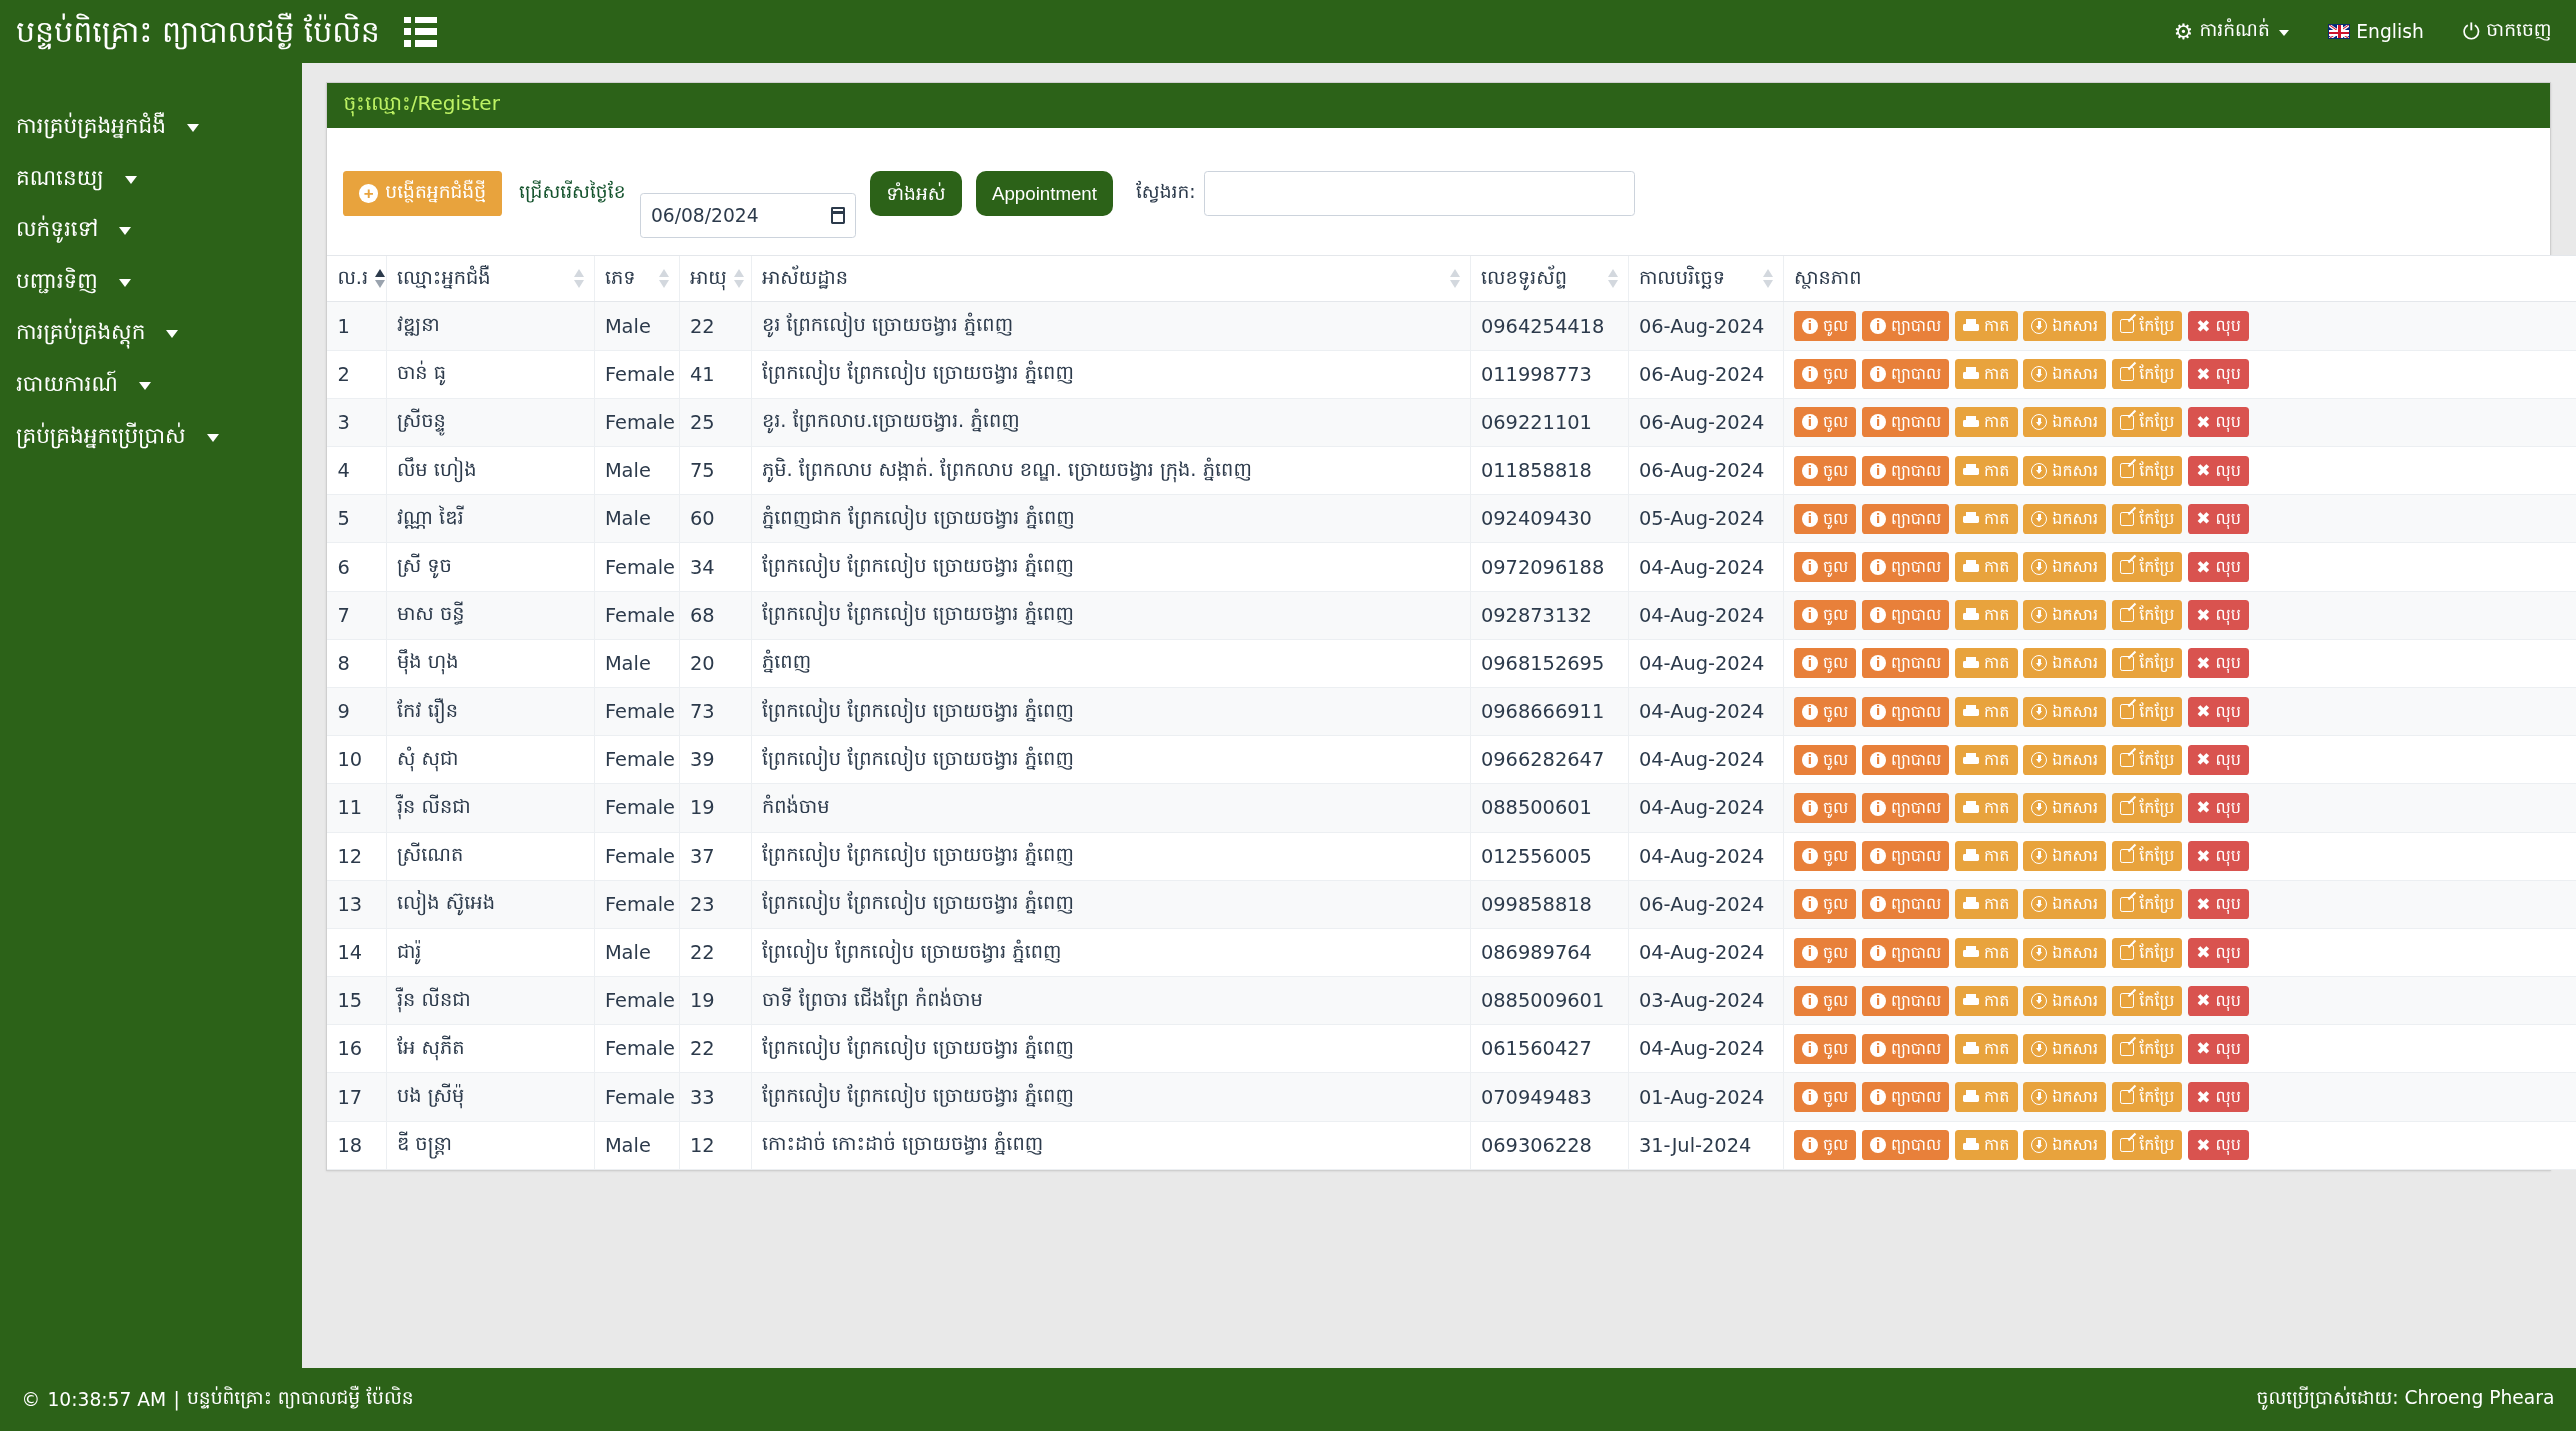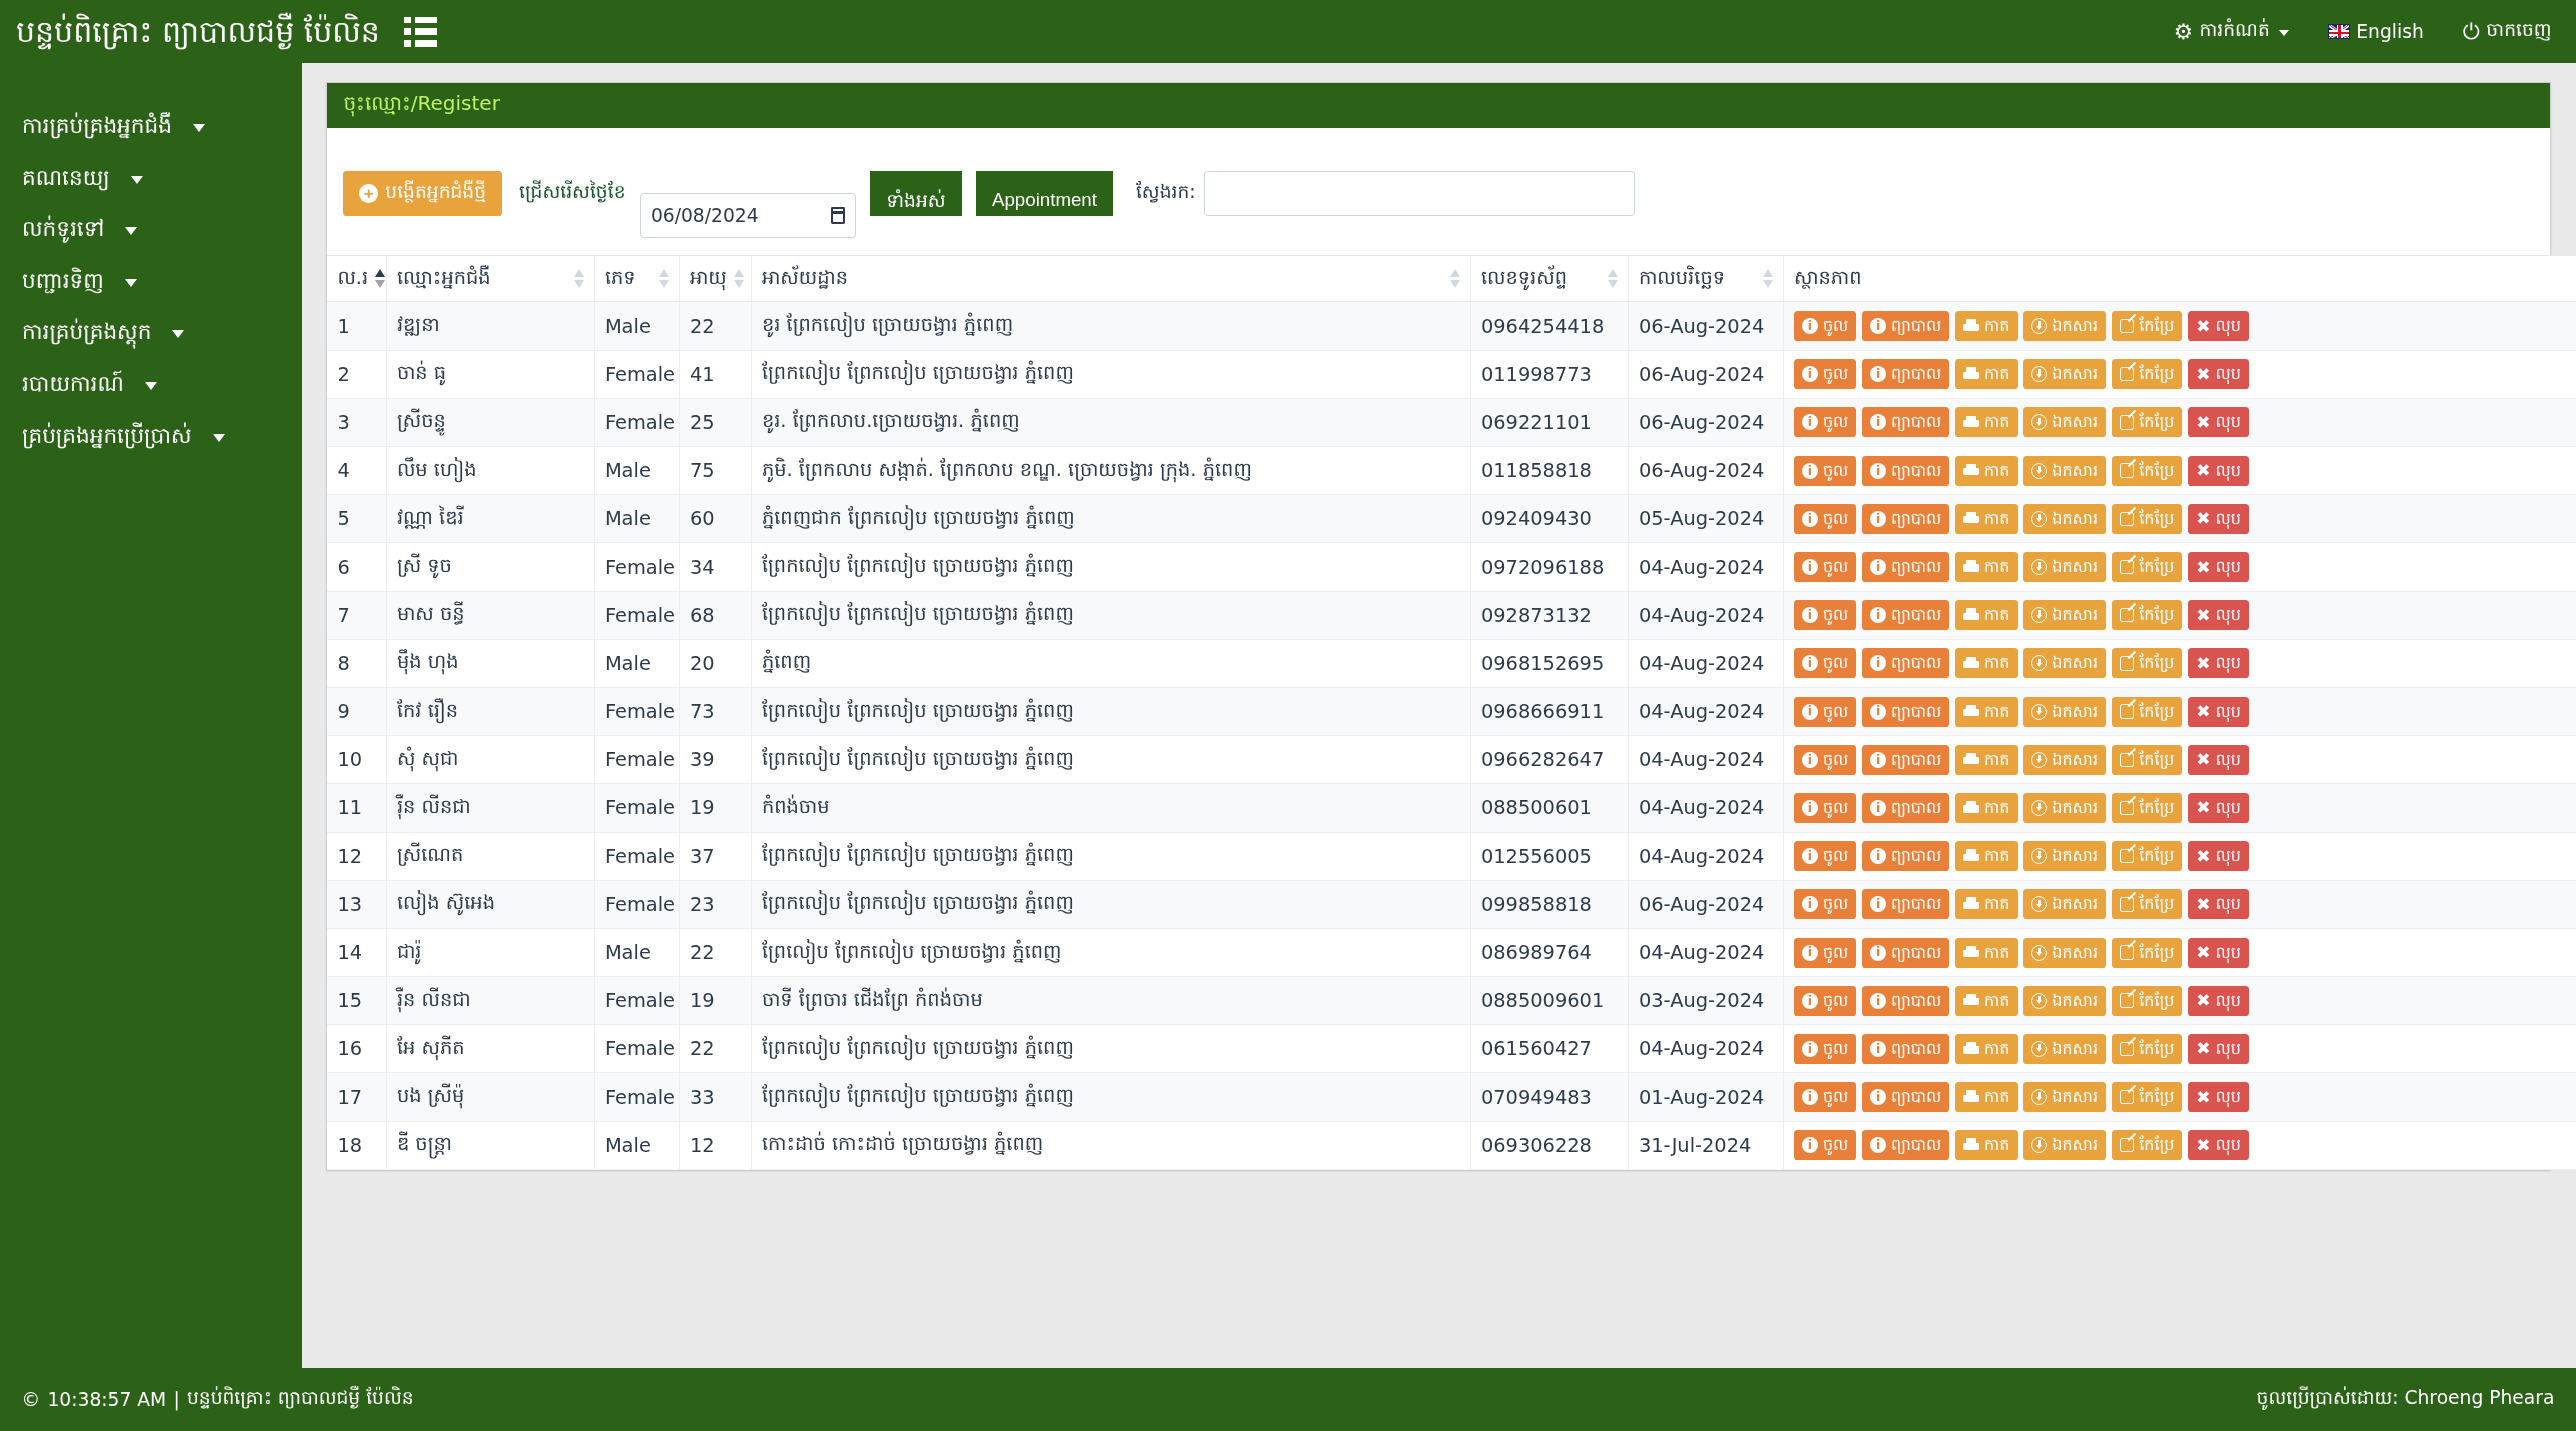--- a/index.html
+++ b/index.html
@@ -60,21 +60,21 @@
 
   
   .sidebar{
     position:absolute; left:0; top:63px; width:302px; height:1305px;
     background:#2c6218;
     padding-top:37px;
   }
   .side-item{
     display:flex; align-items:center; gap:21px;
     color:#ffffff; font-size:21.6px; line-height:1;
-    padding:15px 0 15px 22px; white-space:nowrap; cursor:pointer;
+    padding:15px 0 15px 16px; white-space:nowrap; cursor:pointer;
   }
   .side-item .caret{
     width:0;height:0;border-left:6.5px solid transparent;border-right:6.5px solid transparent;
     border-top:8px solid #fff; margin-top:4.3px;
   }
 
   
   .content{
     position:absolute; left:302px; top:63px;
     width:2274px; height:1305px;
@@ -109,21 +109,21 @@
   .tb-label{ font-size:18.7px; margin:0 14.4px 0 17px; white-space:nowrap; color:#14532d;}
   .date-box{
     width:216px; height:45px; border:0.7px solid #ccd3dc; border-radius:3.6px;
     background:#fff; display:flex; align-items:center; padding:0 10px;
     font-size:18.7px; color:#2c3a4b; justify-content:space-between; cursor:text;margin-top:44px;
   }
   .cal-ico{ width:14.4px;height:17px;border:2.2px solid #2c3a4b;border-radius:1.4px;position:relative;}
   .cal-ico:after{content:"";position:absolute;left:0;right:0;top:2.2px;height:2.9px;background:#2c3a4b;}
   .btn-green{
     background:#2c6218; color:#fff; border:none; height:45px;
-    border-radius:0; font-size:18.7px; padding:18px 16px; margin-left:14.4px;
+    border-radius:10px; font-size:18.7px; padding:11px 16px; margin-left:14.4px;
     cursor:pointer; white-space:nowrap;
   }
   .search-label{ font-size:18.7px; margin-left:23px; margin-right:8.6px; white-space:nowrap;}
   .search-input{
     width:431px; height:45px; border:0.7px solid #ccd3dc; border-radius:3.6px;
     background:#fff; font-size:18.7px; padding:0 10px; color:#2c3a4b;
     font-family:"DejaVu Sans","Liberation Sans",sans-serif;
   }
 
   

